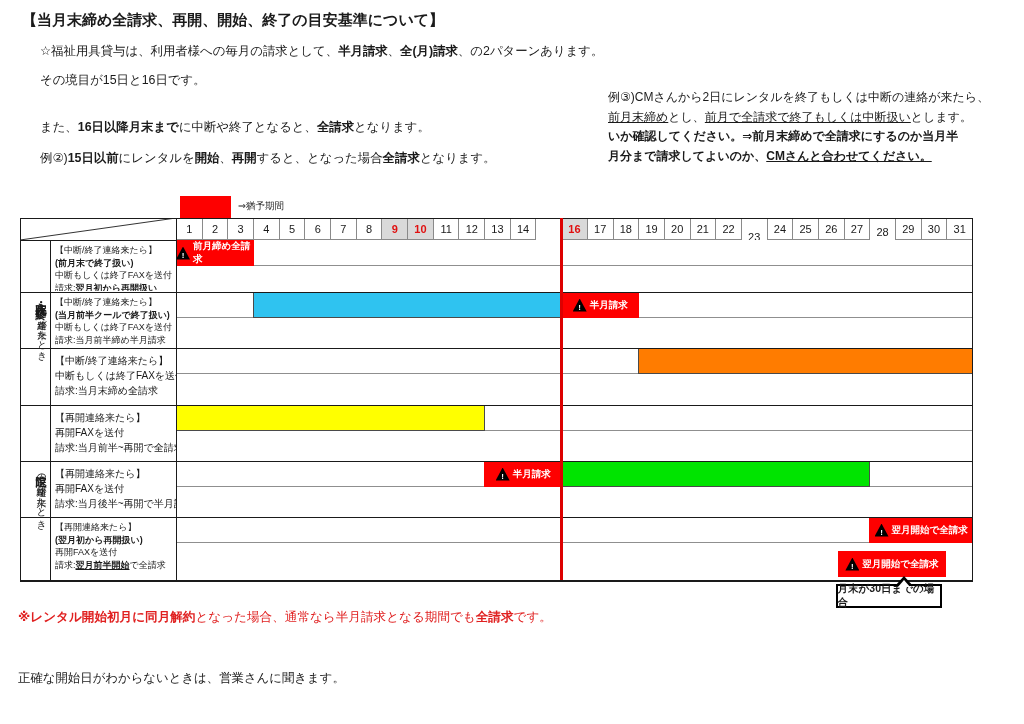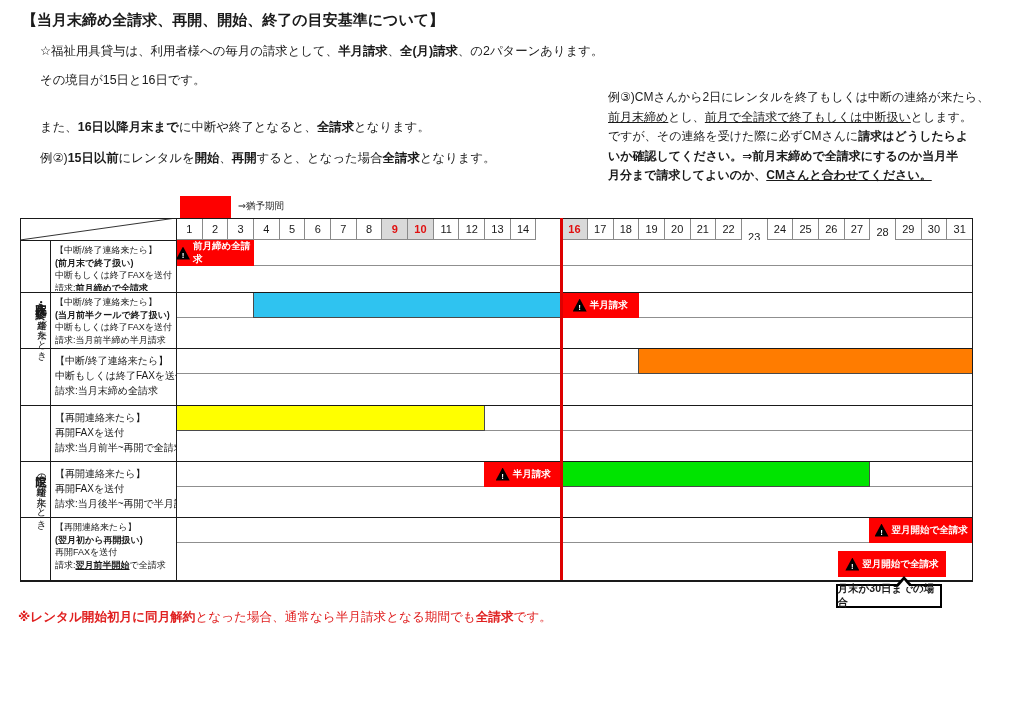--- a/index.html
+++ b/index.html
@@ -60,21 +60,20 @@
   <div class="abs title">【当月末締め全請求、再開、開始、終了の目安基準について】</div>
 
   <div class="abs para p-intro1"><span>☆福祉用具貸与は、利用者様への毎月の請求として、</span><span class="b">半月請求</span><span>、</span><span class="b">全(月)請求</span><span>、の2パターンあります。</span></div>
   <div class="abs para p-intro2"><span>その境目が15日と16日です。</span></div>
   <div class="abs para p-ex1b"><span>また、</span><span class="b">16日以降月末まで</span><span>に中断や終了となると、</span><span class="b">全請求</span><span>となります。</span></div>
   <div class="abs para p-ex2a"><span>例②)</span><span class="b">15日以前</span><span>にレンタルを</span><span class="b">開始</span><span>、</span><span class="b">再開</span><span>すると、となった場合</span><span class="b">全請求</span><span>となります。</span></div>
 
   <div class="abs ex3">
     <div><span>例③)CMさんから2日にレンタルを終了もしくは中断の連絡が来たら、</span></div>
     <div><span class="u">前月末締め</span><span>とし、</span><span class="u">前月で全請求で終了もしくは中断扱い</span><span>とします。</span></div>
-    <div><span>ですが、その連絡を受けた際に必ずCMさんに</span><span class="b">請求はどうしたらよ</span></div>
     <div><span class="b">いか確認してください。⇒前月末締めで全請求にするのか当月半</span></div>
     <div><span class="b">月分まで請求してよいのか、</span><span class="b u">CMさんと合わせてください。</span></div>
   </div>
 
   <div id="table-layer" style="position:absolute;left:0;top:0;width:1024px;height:724px;">
     <svg style="position:absolute;left:20px;top:218px;" width="156" height="22">
       <line x1="0" y1="22" x2="156" y2="0" stroke="#333" stroke-width="1"></line>
     </svg>
   <div class="gracebox" style="left: 180px; top: 196px; width: 51.3548px; height: 22px;"></div>
       <div class="gracelabel" style="left: 238px; top: 200px; width: 70px; height: 14px;">⇒猶予期間</div>
@@ -137,21 +136,21 @@
       <div class="bandcell" style="left: 817.935px; top: 240px; width: 26.6774px; height: 26px;"></div>
       <div class="bandcell" style="left: 843.613px; top: 240px; width: 26.6774px; height: 26px;"></div>
       <div class="bandcell" style="left: 869.29px; top: 240px; width: 26.6774px; height: 26px;"></div>
       <div class="bandcell" style="left: 894.968px; top: 240px; width: 26.6774px; height: 26px;"></div>
       <div class="bandcell" style="left: 920.645px; top: 240px; width: 26.6774px; height: 26px;"></div>
       <div class="bandcell" style="left: 946.323px; top: 240px; width: 26.6774px; height: 26px;"></div>
       <div class="labelcell small" style="left: 50px; top: 241px; width: 126px; height: 50px;">
         <div class="labelline"><span>【中断/終了連絡来たら】</span></div>
         <div class="labelline"><span class="b">(前月末で終了扱い)</span></div>
         <div class="labelline"><span>中断もしくは終了FAXを送付</span></div>
-        <div class="labelline"><span>請求:</span><span class="b u">前月締めで全請求</span></div>
+        <div class="labelline"><span>請求:</span><span class="b u">翌月初から再開扱い</span></div>
       </div>
       <div class="alert" style="left: 176px; top: 240px; width: 78.0323px; height: 26px; background: rgb(254, 0, 0);">
         <div class="warn" style="position: relative;">!</div>
         <span>前月締め全請求</span>
       </div>
       <div class="bandcell" style="left: 176px; top: 292px; width: 26.6774px; height: 26px;"></div>
       <div class="bandcell" style="left: 201.677px; top: 292px; width: 26.6774px; height: 26px;"></div>
       <div class="bandcell" style="left: 227.355px; top: 292px; width: 26.6774px; height: 26px;"></div>
       <div class="bandcell" style="left: 253.032px; top: 292px; width: 26.6774px; height: 26px;"></div>
       <div class="bandcell" style="left: 278.71px; top: 292px; width: 26.6774px; height: 26px;"></div>
@@ -370,14 +369,15 @@
       <div class="line" style="left: 20px; top: 517px; width: 953px; height: 1px;"></div>
       <div class="redline" style="left: 559.661px; top: 218px; width: 3px; height: 362px; background: rgb(221, 0, 0);"></div>
       <div class="alert" style="left: 837.613px; top: 551px; width: 108.71px; height: 26px; background: rgb(254, 0, 0);">
         <div class="warn" style="position: relative;">!</div>
         <span>翌月開始で全請求</span>
       </div>
       <div class="callout" style="left: 835.613px; top: 584px; width: 106.71px; height: 24px;">月末が30日までの場合</div>
     </div>
 
   <div class="abs para note-red"><span class="b">※レンタル開始初月に同月解約</span><span>となった場合、通常なら半月請求となる期間でも</span><span class="b">全請求</span><span>です。</span></div>
+  <div class="abs para note2"><span>正確な開始日がわからないときは、営業さんに聞きます。</span></div>
 
 </div>
 
 </body></html>

